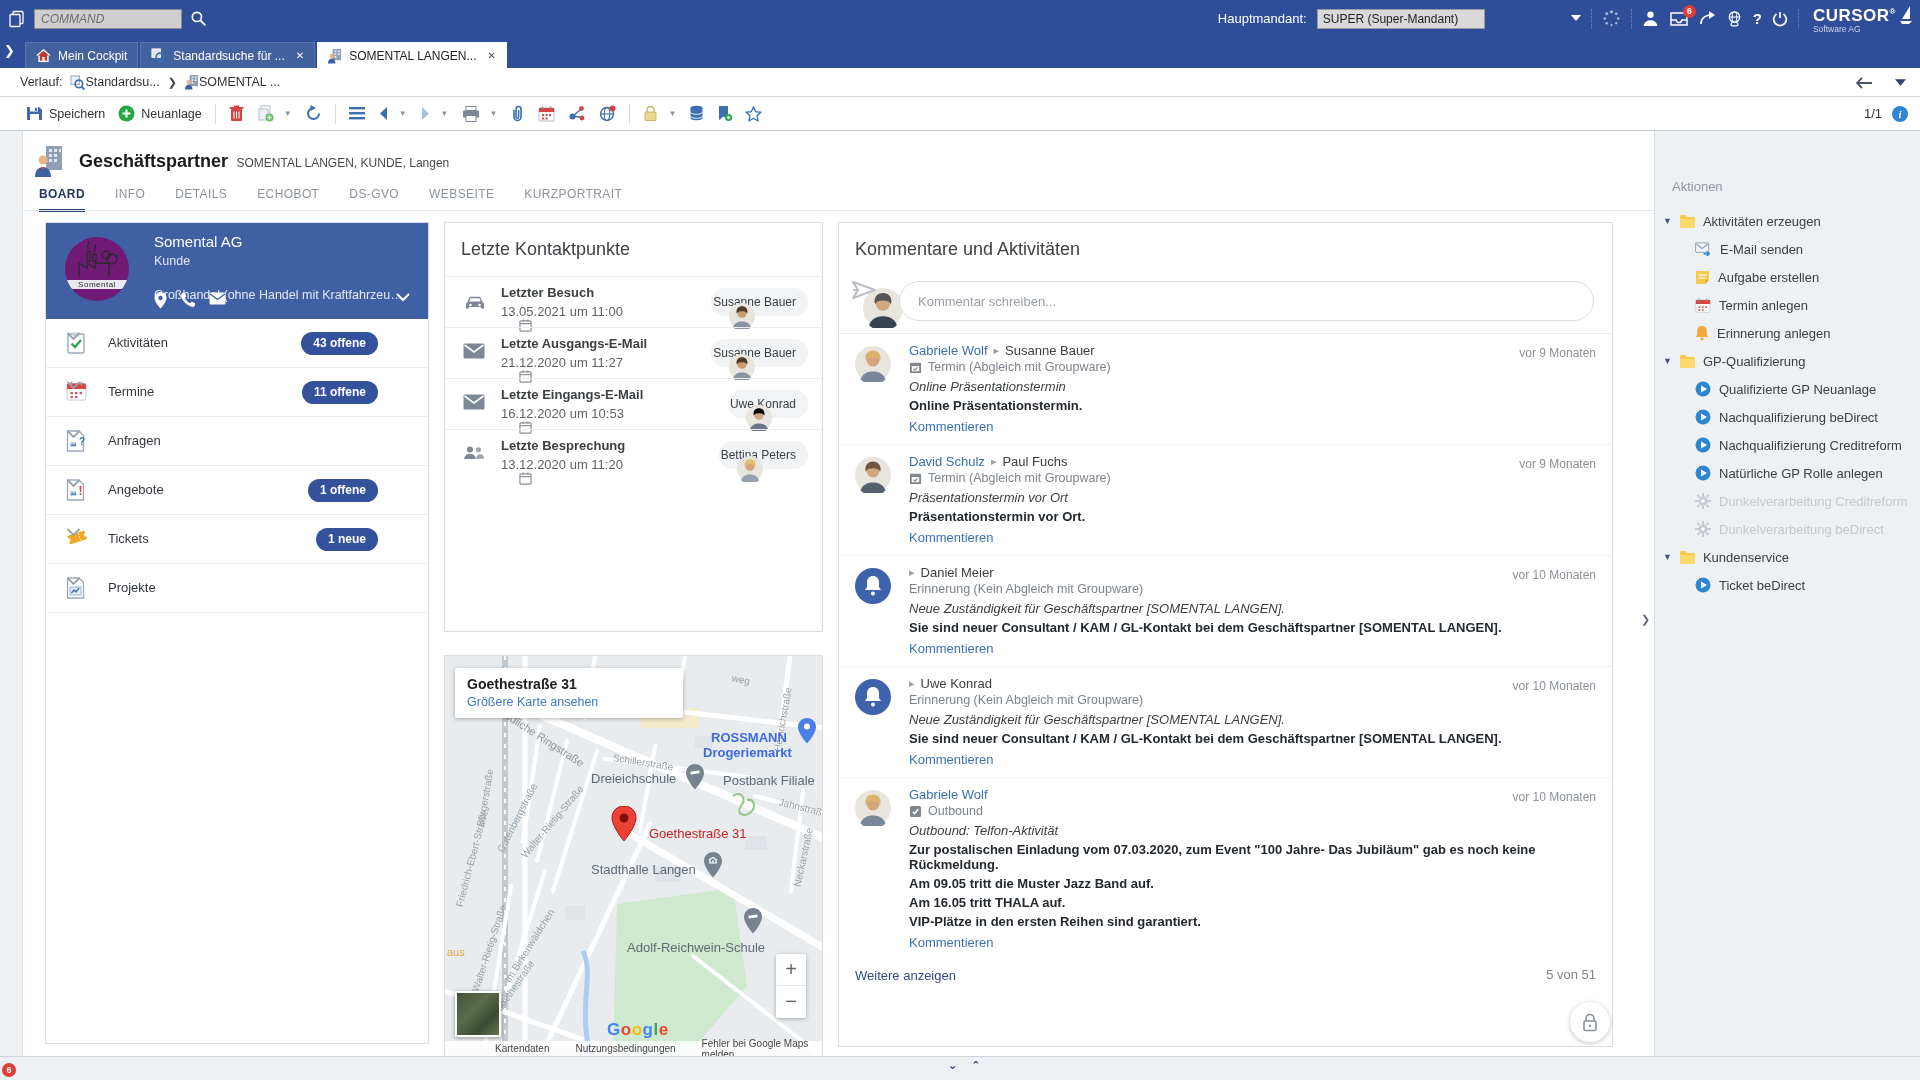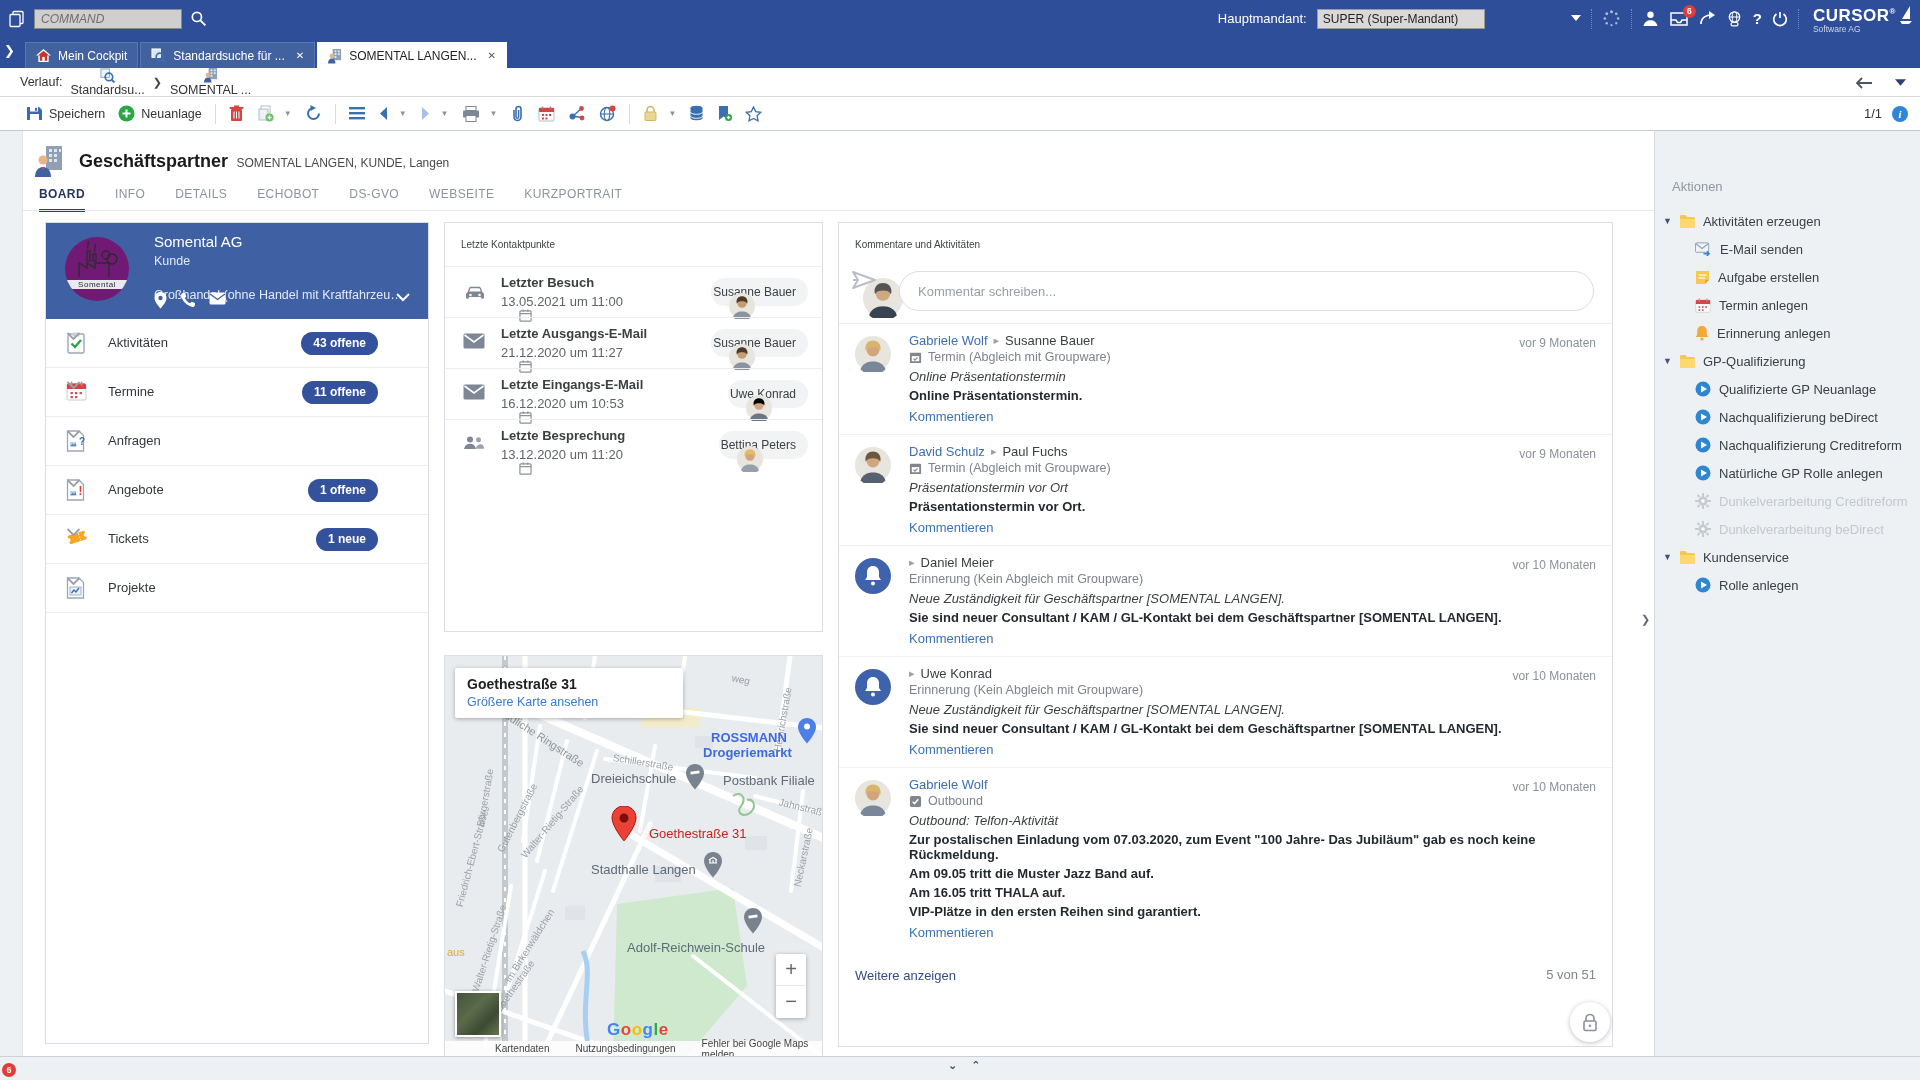--- a/index.html
+++ b/index.html
@@ -27,42 +27,42 @@
   #tabstrip { position:absolute; left:0; top:37px; width:1920px; height:31px; background:#2e4e9a; }
   #side-expander { position:absolute; left:4px; top:6px; color:#fff; font-size:13px; cursor:pointer; }
   #tab-list { position:absolute; left:25px; bottom:0; display:flex; align-items:flex-end; gap:2px; }
   .tab { height:26px; display:flex; align-items:center; gap:7px; padding:0 10px; background:#42619f; color:#fff;
     font-size:12px; cursor:pointer; border:1px solid #5b76b0; border-bottom:none; }
   .tab.active { background:#fff; color:#222; border-color:#fff; }
   .tab-close { font-size:10px; margin-left:4px; cursor:pointer; }
   
   #crumbbar { position:absolute; left:0; top:68px; width:1920px; height:29px; background:#fff; border-bottom:1px solid #d9d9d9;
     display:flex; align-items:center; padding-left:20px; font-size:12.5px; color:#333; }
-  .crumb { display:flex; align-items:center; gap:0; margin-right:8px; cursor:pointer;flex-direction:column; }
+  .crumb { display:flex; align-items:center; gap:0; margin-right:8px; cursor:pointer; }
   .crumb-sep { color:#444; font-size:11px; margin-right:8px; }
   #crumb-right { position:absolute; right:14px; top:0; height:29px; display:flex; align-items:center; gap:22px; }
   
   #toolbar { position:absolute; left:0; top:97px; width:1920px; height:34px; background:#fff; border-bottom:1px solid #c7cdd6;
     display:flex; align-items:center; padding-left:26px; gap:13px; }
   .tbtn { display:flex; align-items:center; gap:6px; font-size:12.5px; color:#333; cursor:pointer; }
   .tl-sep { width:1px; height:20px; background:#d7dbe1; }
   .dd { font-size:8px; color:#8b93a1; margin-left:-3px; }
   #toolbar-right { position:absolute; right:12px; display:flex; align-items:center; gap:10px; font-size:13px; color:#333; }
   
   #main-card { position:absolute; left:22px; top:131px; width:1633px; height:925px; background:#fff;
     border-left:1px solid #e0e4e9; border-right:1px solid #d5dae1; }
   #page-head { position:absolute; left:12px; top:14px; display:flex; align-items:center; gap:14px; }
   #page-title { font-size:18px; font-weight:bold; color:#1a1a1a; }
   #page-subtitle { font-size:12px; color:#4a4a4a; margin-left:4px; }
   #page-tabs { position:absolute; left:16px; top:56px; display:flex; gap:30px; }
   .ptab { font-size:12px; letter-spacing:.4px; color:#8d939c; padding-bottom:8px; cursor:pointer; border-bottom:3px solid transparent; }
   .ptab.active { color:#25355e; font-weight:bold; border-bottom-color:#2c4170; }
   #ptab-line { position:absolute; left:0; top:79px; width:100%; border-bottom:1px solid #e4e7ea; }
   .panel { position:absolute; background:#fff; border:1px solid #dadee4; }
-  .panel-title { font-size:10px; color:#3f4246; padding:16px 16px 6px 16px; }
+  .panel-title { font-size:18px; color:#3f4246; padding:16px 16px 6px 16px; }
   
   #col1 { left:22px; top:91px; width:384px; height:822px; }
   #company-head { position:relative; height:96px; background:#3f61a4; color:#fff; }
   #company-logo { position:absolute; left:19px; top:14px; width:64px; height:64px; background:#701a75; border-radius:50%; overflow:hidden; }
   #company-logo .band { position:absolute; left:0; right:0; bottom:12px; background:#e9e9ef; color:#2b2b2b; font-size:8px;
     text-align:center; letter-spacing:.5px; }
   #company-name { position:absolute; left:108px; top:10px; font-size:15px; }
   #company-type { position:absolute; left:108px; top:31px; font-size:12.5px; color:#e3e9f6; }
   #company-industry { position:absolute; left:108px; top:65px; font-size:12.5px; color:#e3e9f6; white-space:nowrap; }
   #company-icons { position:absolute; left:108px; top:69px; display:flex; gap:13px; }
@@ -1227,21 +1227,21 @@
         </span>
         <span>Kundenservice</span>
       </div>
       <div class="act-item">
         <span class="ic">
           <svg width="16" height="16" viewBox="0 0 16 16">
             <circle cx="8" cy="8" r="7.5" fill="#2e86d0"></circle>
             <polygon points="6,4.5 12,8 6,11.5" fill="#fff"></polygon>
           </svg>
         </span>
-        <span>Rolle anlegen</span>
+        <span>Ticket beDirect</span>
       </div>
     </div>
   <span id="actions-collapse">❯</span>
 </div>
 
 <div id="bottom-strip">
   <div id="bottom-chevrons">
     <span>⌄</span>
     <span>⌃</span>
   </div>

